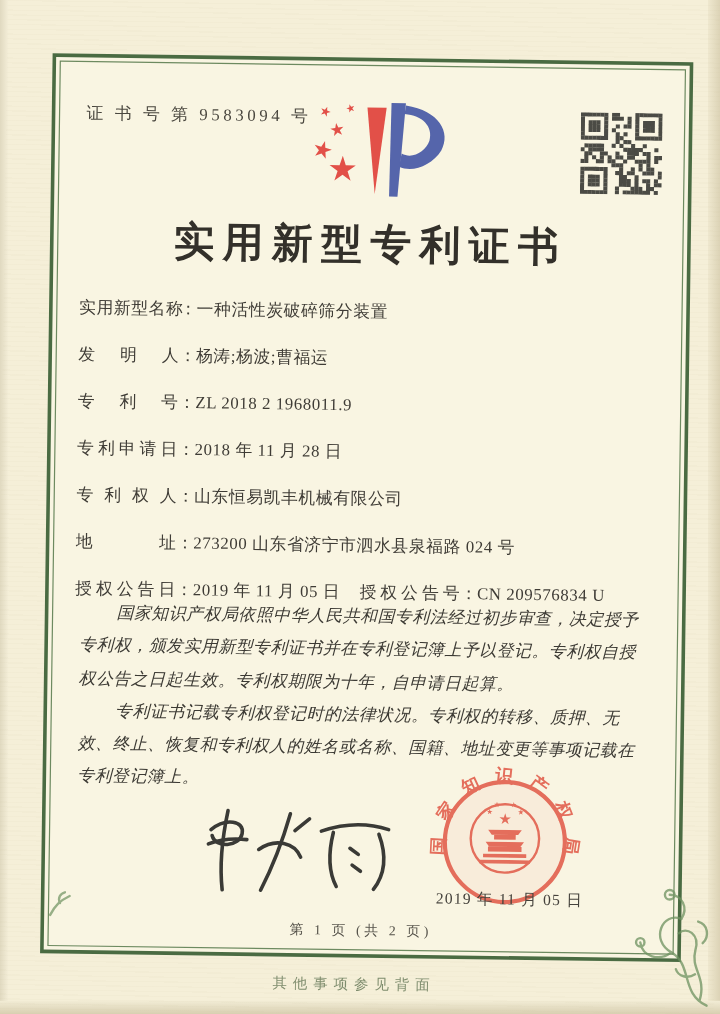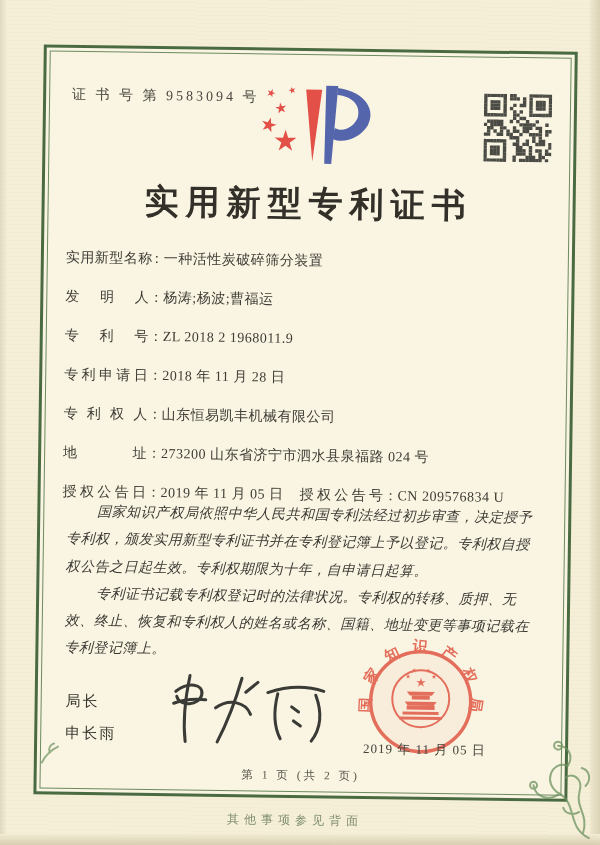--- a/index.html
+++ b/index.html
@@ -331,24 +331,20 @@
       <div class="frow">
         <span class="flabel">授权公告日</span><span class="fcolon">：</span><span class="fvalue">2019 年 11 月 05 日</span><span class="grant-right"><span class="flabel">授权公告号</span><span class="fcolon">：</span><span class="fvalue">CN 209576834 U</span></span>
       </div>
     </div>
 
     <div class="paras">
       <p>国家知识产权局依照中华人民共和国专利法经过初步审查，决定授予专利权，颁发实用新型专利证书并在专利登记簿上予以登记。专利权自授权公告之日起生效。专利权期限为十年，自申请日起算。</p>
       <p>专利证书记载专利权登记时的法律状况。专利权的转移、质押、无效、终止、恢复和专利权人的姓名或名称、国籍、地址变更等事项记载在专利登记簿上。</p>
     </div>
 
-    <div class="signoff">
-      <div>局长</div>
-      <div>申长雨</div>
-    </div>
 
     <svg class="signature" viewBox="0 0 185 98">
       <g fill="none" stroke="#3a3a36" stroke-width="3" stroke-linecap="round" stroke-linejoin="round">
         <path d="M34,14 C30,34 27,56 30,80"></path>
         <path d="M20,30 C32,20 48,22 46,33 C44,44 24,46 21,35"></path>
         <path d="M18,42 C28,38 40,37 50,38"></path>
         <path d="M86,16 C80,38 72,60 62,80"></path>
         <path d="M60,46 C74,36 90,40 95,52"></path>
         <path d="M90,30 L102,20"></path>
         <path d="M112,30 C132,23 152,23 168,28"></path>

